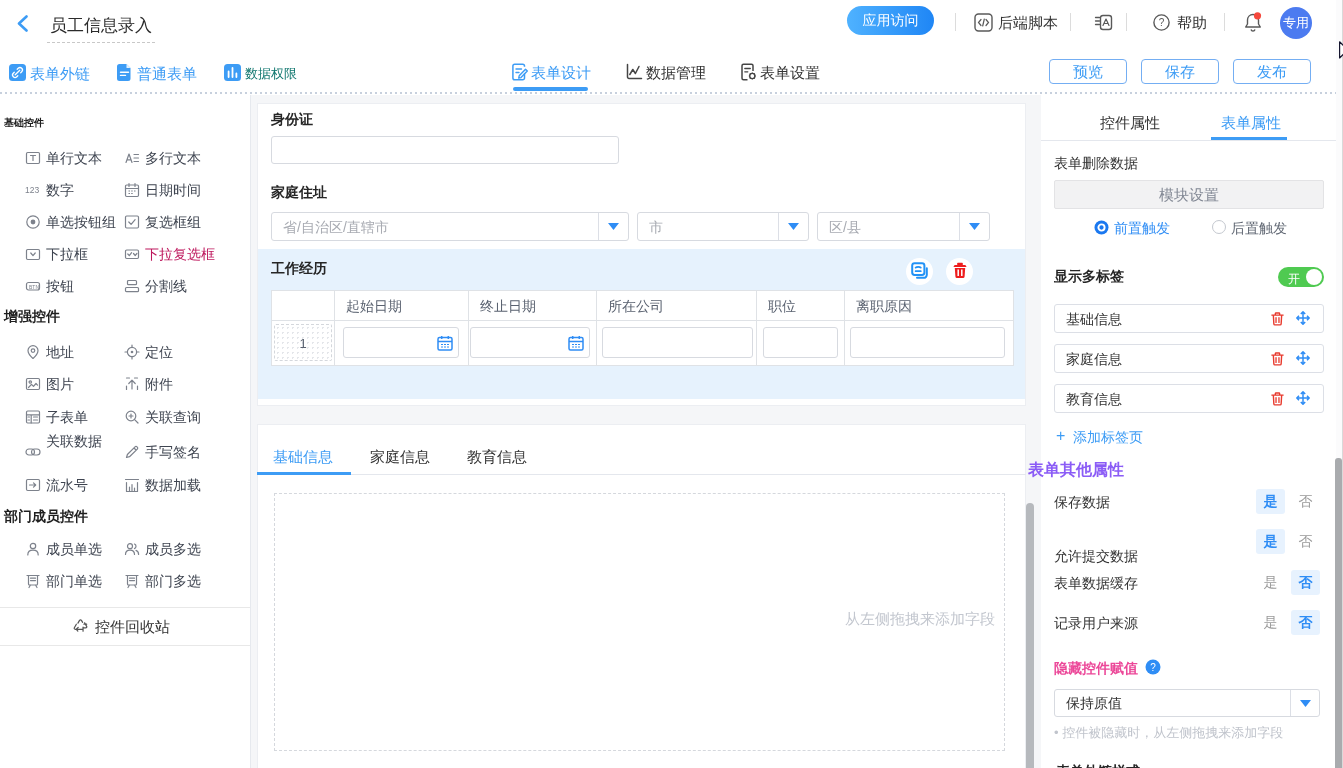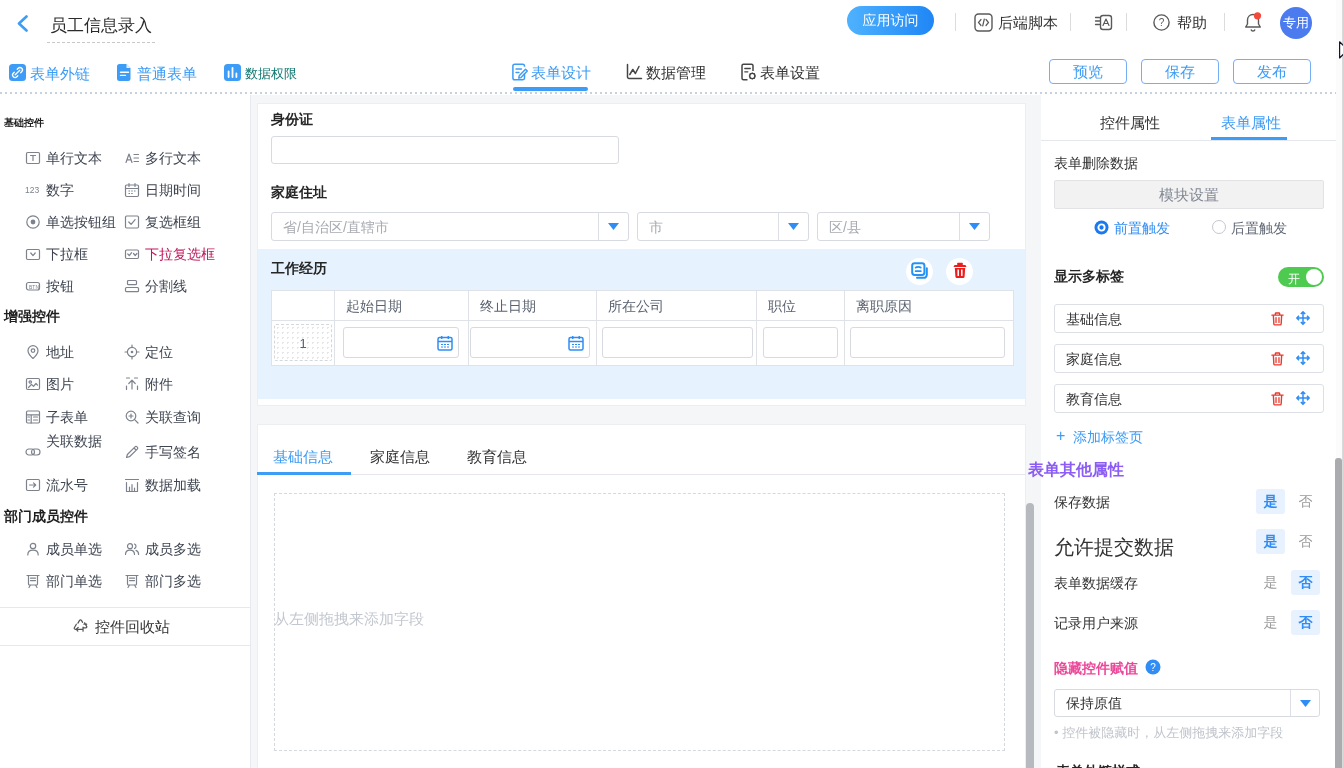--- a/index.html
+++ b/index.html
@@ -279,21 +279,21 @@
 <div class="abs" style="left:602px;top:327px;width:151px;height:31px;background:#fff;border:1px solid #d7dae0;border-radius:3px"></div>
 <div class="abs" style="left:763px;top:327px;width:75px;height:31px;background:#fff;border:1px solid #d7dae0;border-radius:3px"></div>
 <div class="abs" style="left:850px;top:327px;width:155px;height:31px;background:#fff;border:1px solid #d7dae0;border-radius:3px"></div>
 <div class="abs" style="left:257px;top:424px;width:769px;height:344px;background:#fff;border:1px solid #eceef2;border-bottom:none"></div>
 <div class="abs" style="left:257px;top:474px;width:769px;height:1px;background:#e4e7ed"></div>
 <div class="abs" style="left:273px;top:448px;font-size:15px;color:#3d9cf5">基础信息</div>
 <div class="abs" style="left:370px;top:448px;font-size:15px;color:#333">家庭信息</div>
 <div class="abs" style="left:467px;top:448px;font-size:15px;color:#333">教育信息</div>
 <div class="abs" style="left:257px;top:472px;width:94px;height:3px;background:#3d9cf5"></div>
 <div class="abs" style="left:274px;top:493px;width:731px;height:258px;border:1px dashed #d5d8dd"></div>
-<div class="abs" style="left:274px;top:610px;width:731px;text-align:left;font-size:15px;color:#c3c7cf">从左侧拖拽来添加字段</div>
+<div class="abs" style="left:264px;top:610px;width:731px;text-align:right;font-size:15px;color:#c3c7cf">从左侧拖拽来添加字段</div>
 <div class="abs" style="left:1026px;top:503px;width:8px;height:265px;border-radius:4px 4px 0 0;background:#b6b9bd"></div>
 <div class="abs" style="left:1041px;top:95px;width:295px;height:673px;background:#fff"></div>
 <div class="abs" style="left:1100px;top:114px;font-size:15px;color:#333">控件属性</div>
 <div class="abs" style="left:1221px;top:114px;font-size:15px;color:#3d9cf5">表单属性</div>
 <div class="abs" style="left:1211px;top:137px;width:76px;height:3px;background:#3d9cf5"></div>
 <div class="abs" style="left:1041px;top:140px;width:295px;height:1px;background:#e4e7ed"></div>
 <div class="abs" style="left:1054px;top:155px;font-size:14px;color:#333">表单删除数据</div>
 <div class="abs" style="left:1054px;top:180px;width:270px;height:29px;background:#f2f2f3;border:1px solid #e3e3e5;border-radius:2px;text-align:center;line-height:27px;font-size:15px;color:#828894">模块设置</div>
 <svg class="abs" style="left:1094px;top:220px" width="15" height="15" viewBox="0 0 15 15">
  <circle cx="7.5" cy="7.5" r="7" fill="#1a78f0"></circle>
@@ -335,21 +335,21 @@
 </svg>
 <svg class="abs" style="left:1296px;top:391px" width="14" height="14" viewBox="0 0 14 14">
  <path d="M7 1 v12 M1 7 h12 M4.8 3 L7 .8 9.2 3 M4.8 11 L7 13.2 9.2 11 M3 4.8 L.8 7 3 9.2 M11 4.8 L13.2 7 11 9.2" fill="none" stroke="#2f8df5" stroke-width="1.5" stroke-linejoin="round"></path>
 </svg>
 <div class="abs" style="left:1056px;top:427px;font-size:16px;color:#3d9cf5">+</div>
 <div class="abs" style="left:1073px;top:429px;font-size:14px;color:#3d9cf5">添加标签页</div>
 <div class="abs b" style="left:1028px;top:460px;font-size:16px;color:#8b5cf6">表单其他属性</div>
 <div class="abs" style="left:1054px;top:494px;font-size:14px;color:#333">保存数据</div>
 <div class="abs b" style="left:1256px;top:489px;width:29px;height:25px;border-radius:3px;font-size:14px;text-align:center;line-height:25px;background:#e7f2fe;color:#2f8df5">是</div>
 <div class="abs " style="left:1291px;top:489px;width:29px;height:25px;border-radius:3px;font-size:14px;text-align:center;line-height:25px;color:#999">否</div>
-<div class="abs" style="left:1054px;top:534px;font-size:20px;color:#333">允许提交数据</div>
+<div class="abs" style="left:1054px;top:548px;font-size:14px;color:#333">允许提交数据</div>
 <div class="abs b" style="left:1256px;top:529px;width:29px;height:25px;border-radius:3px;font-size:14px;text-align:center;line-height:25px;background:#e7f2fe;color:#2f8df5">是</div>
 <div class="abs " style="left:1291px;top:529px;width:29px;height:25px;border-radius:3px;font-size:14px;text-align:center;line-height:25px;color:#999">否</div>
 <div class="abs" style="left:1054px;top:575px;font-size:14px;color:#333">表单数据缓存</div>
 <div class="abs " style="left:1256px;top:570px;width:29px;height:25px;border-radius:3px;font-size:14px;text-align:center;line-height:25px;color:#999">是</div>
 <div class="abs b" style="left:1291px;top:570px;width:29px;height:25px;border-radius:3px;font-size:14px;text-align:center;line-height:25px;background:#e7f2fe;color:#2f8df5">否</div>
 <div class="abs" style="left:1054px;top:615px;font-size:14px;color:#333">记录用户来源</div>
 <div class="abs " style="left:1256px;top:610px;width:29px;height:25px;border-radius:3px;font-size:14px;text-align:center;line-height:25px;color:#999">是</div>
 <div class="abs b" style="left:1291px;top:610px;width:29px;height:25px;border-radius:3px;font-size:14px;text-align:center;line-height:25px;background:#e7f2fe;color:#2f8df5">否</div>
 <div class="abs b" style="left:1054px;top:660px;font-size:14px;color:#ec4899">隐藏控件赋值</div>
 <svg class="abs" style="left:1145px;top:659px" width="16" height="16" viewBox="0 0 16 16">

